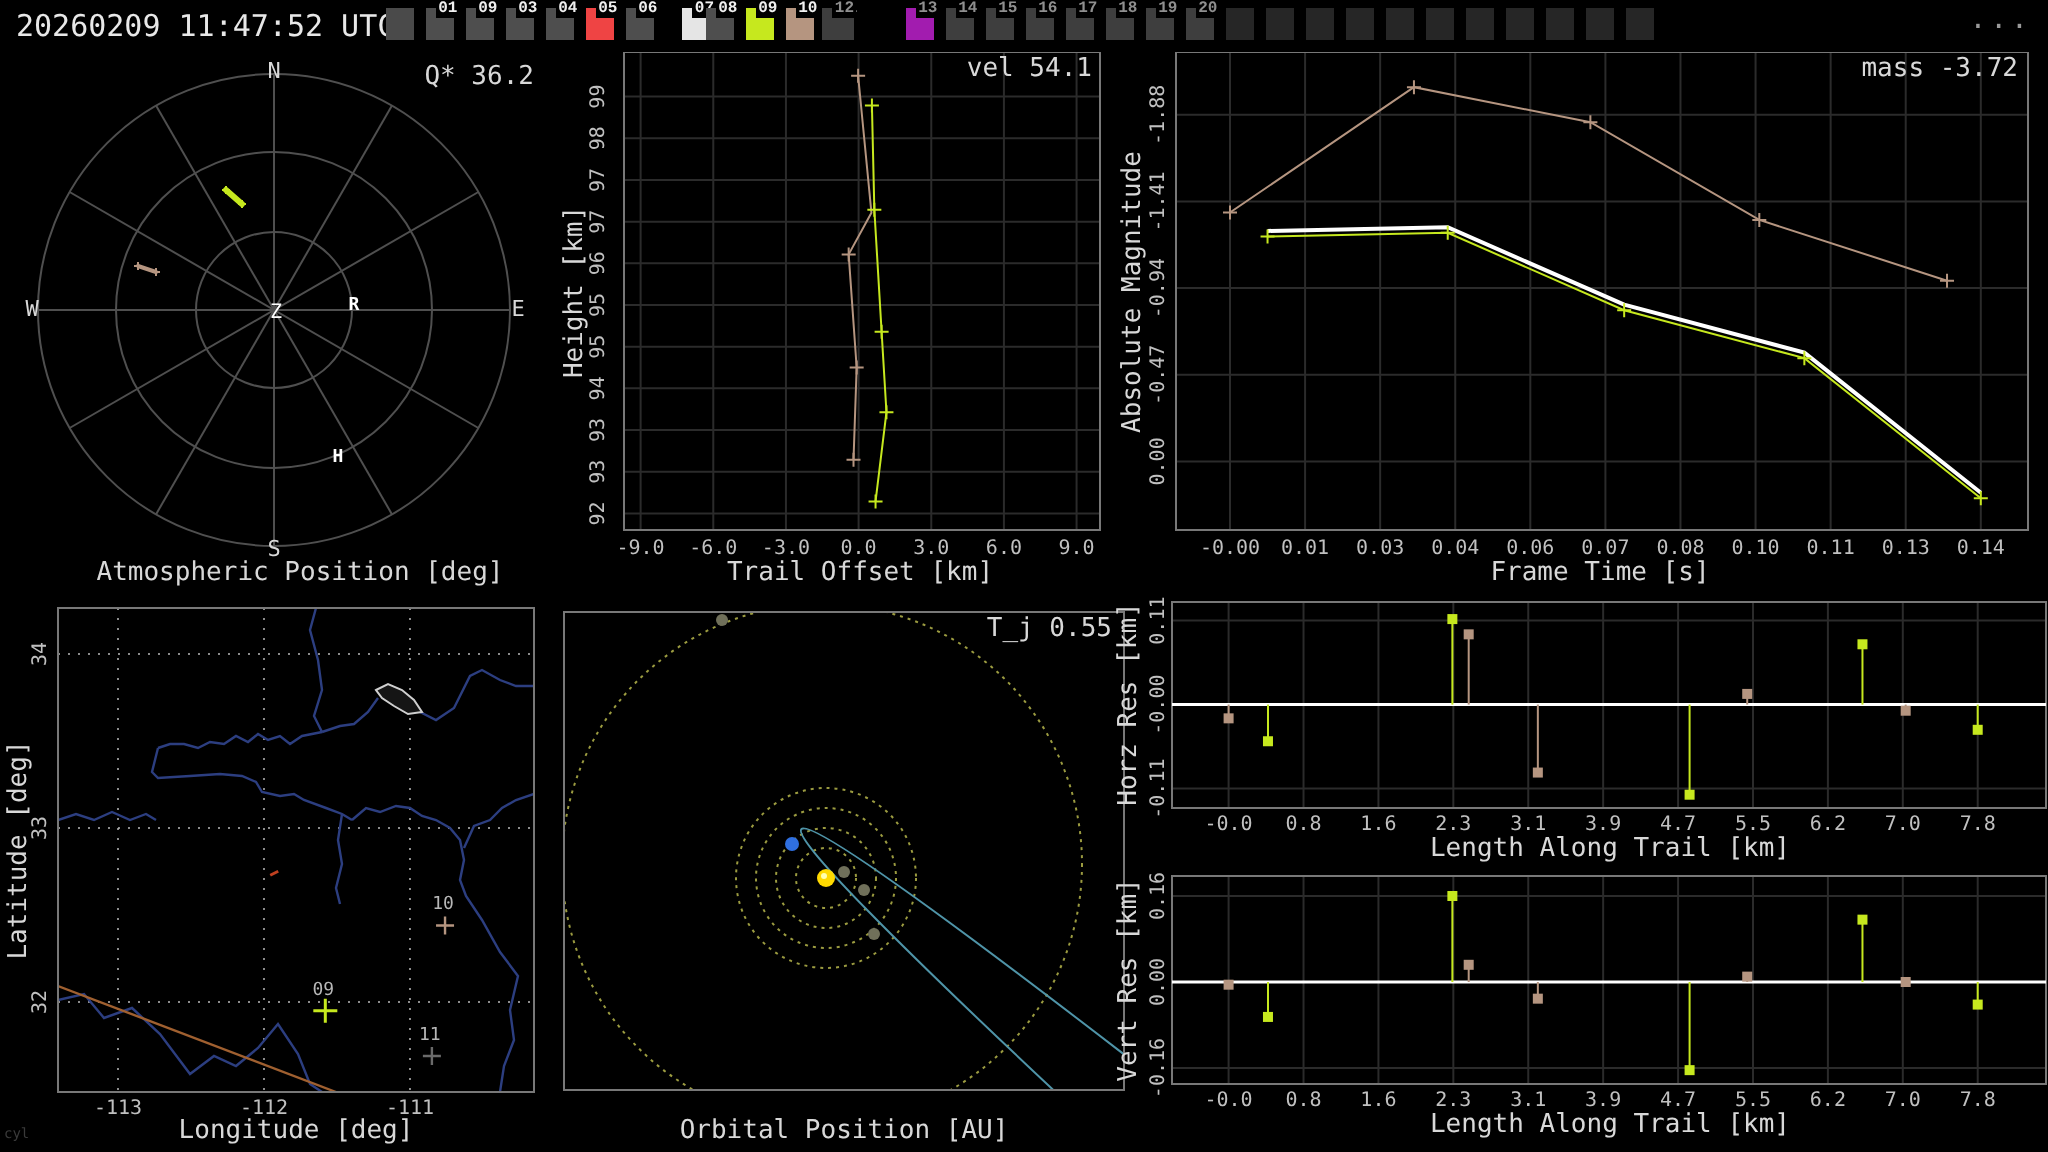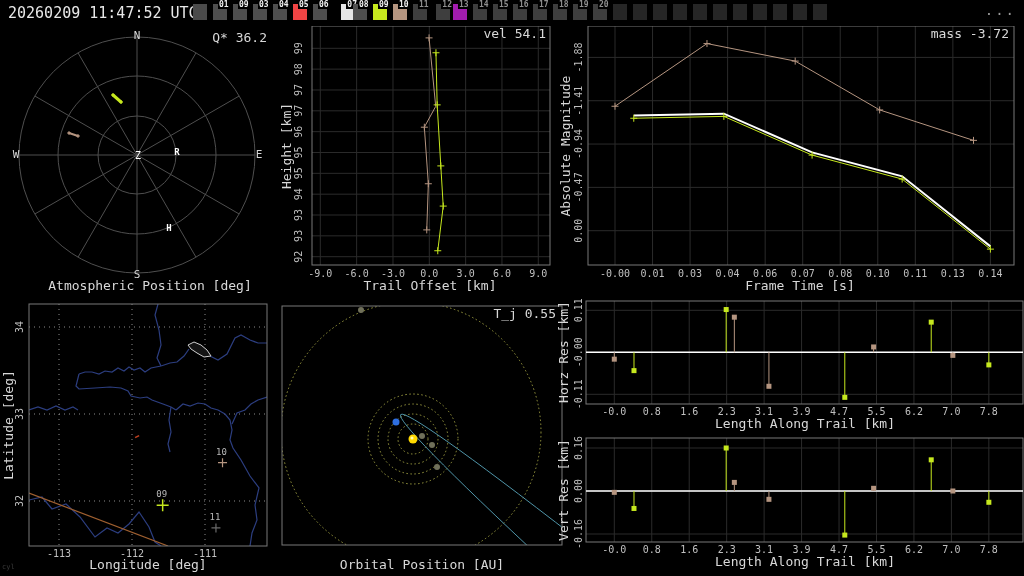--- a/index.html
+++ b/index.html
@@ -1,21 +1,21 @@
 <!DOCTYPE html>
 <html><head>
 <meta charset="utf-8">
 <style>
   html,body{margin:0;padding:0;background:#000;}
   #screen{position:relative;width:1024px;height:576px;background:#000;overflow:hidden;
           font-family:"DejaVu Sans Mono","Liberation Mono",monospace;}
   #topbar{position:absolute;left:0;top:0;width:1024px;height:26px;background:#000;}
   #clock{position:absolute;left:8px;top:4px;font-size:15px;color:#e8e8e8;letter-spacing:0px;white-space:pre;}
   #dots{position:absolute;right:8px;top:2px;font-size:14px;color:#9a9a9a;letter-spacing:2px;cursor:default;}
-  #frames{position:absolute;left:0;top:0;width:860px;height:26px;}
+  #frames{position:absolute;left:0;top:0;width:860px;height:26px;font-family:Liberation Mono, monospace;}
   .thumb{position:absolute;top:4px;width:14px;height:16px;}
   .thumb .lbl{position:absolute;right:-3px;top:-4px;font-size:8px;font-weight:bold;background:#000;padding:0 1px;line-height:9px;}
   #watermark{position:absolute;left:2px;top:563px;font-size:7px;color:#3a3a3a;}
   svg text{font-family:"DejaVu Sans Mono","Liberation Mono",monospace;}
 </style>
 </head>
 <body>
 
 <div id="screen">
   <div id="topbar">
@@ -48,21 +48,21 @@
         </div>
         <div class="thumb" style="left: 372.7px; background: rgb(198, 232, 30);">
           <span class="lbl" style="color: rgb(240, 240, 240);">09</span>
         </div>
         <div class="thumb" style="left: 392.7px; background: rgb(181, 149, 128);">
           <span class="lbl" style="color: rgb(240, 240, 240);">10</span>
         </div>
         <div class="thumb" style="left: 412.7px; background: rgb(62, 62, 62);">
           <span class="lbl" style="color: rgb(143, 143, 143);">11</span>
         </div>
-        <div class="thumb" style="left: 436px; background: rgb(62, 62, 62);">
+        <div class="thumb" style="left: 411px; background: rgb(62, 62, 62);">
           <span class="lbl" style="color: rgb(143, 143, 143);">12</span>
         </div>
         <div class="thumb" style="left: 452.7px; background: #a21caf;">
           <span class="lbl" style="color: rgb(143, 143, 143);">13</span>
         </div>
         <div class="thumb" style="left: 472.7px; background: rgb(62, 62, 62);">
           <span class="lbl" style="color: rgb(143, 143, 143);">14</span>
         </div>
         <div class="thumb" style="left: 492.7px; background: rgb(62, 62, 62);">
           <span class="lbl" style="color: rgb(143, 143, 143);">15</span>

